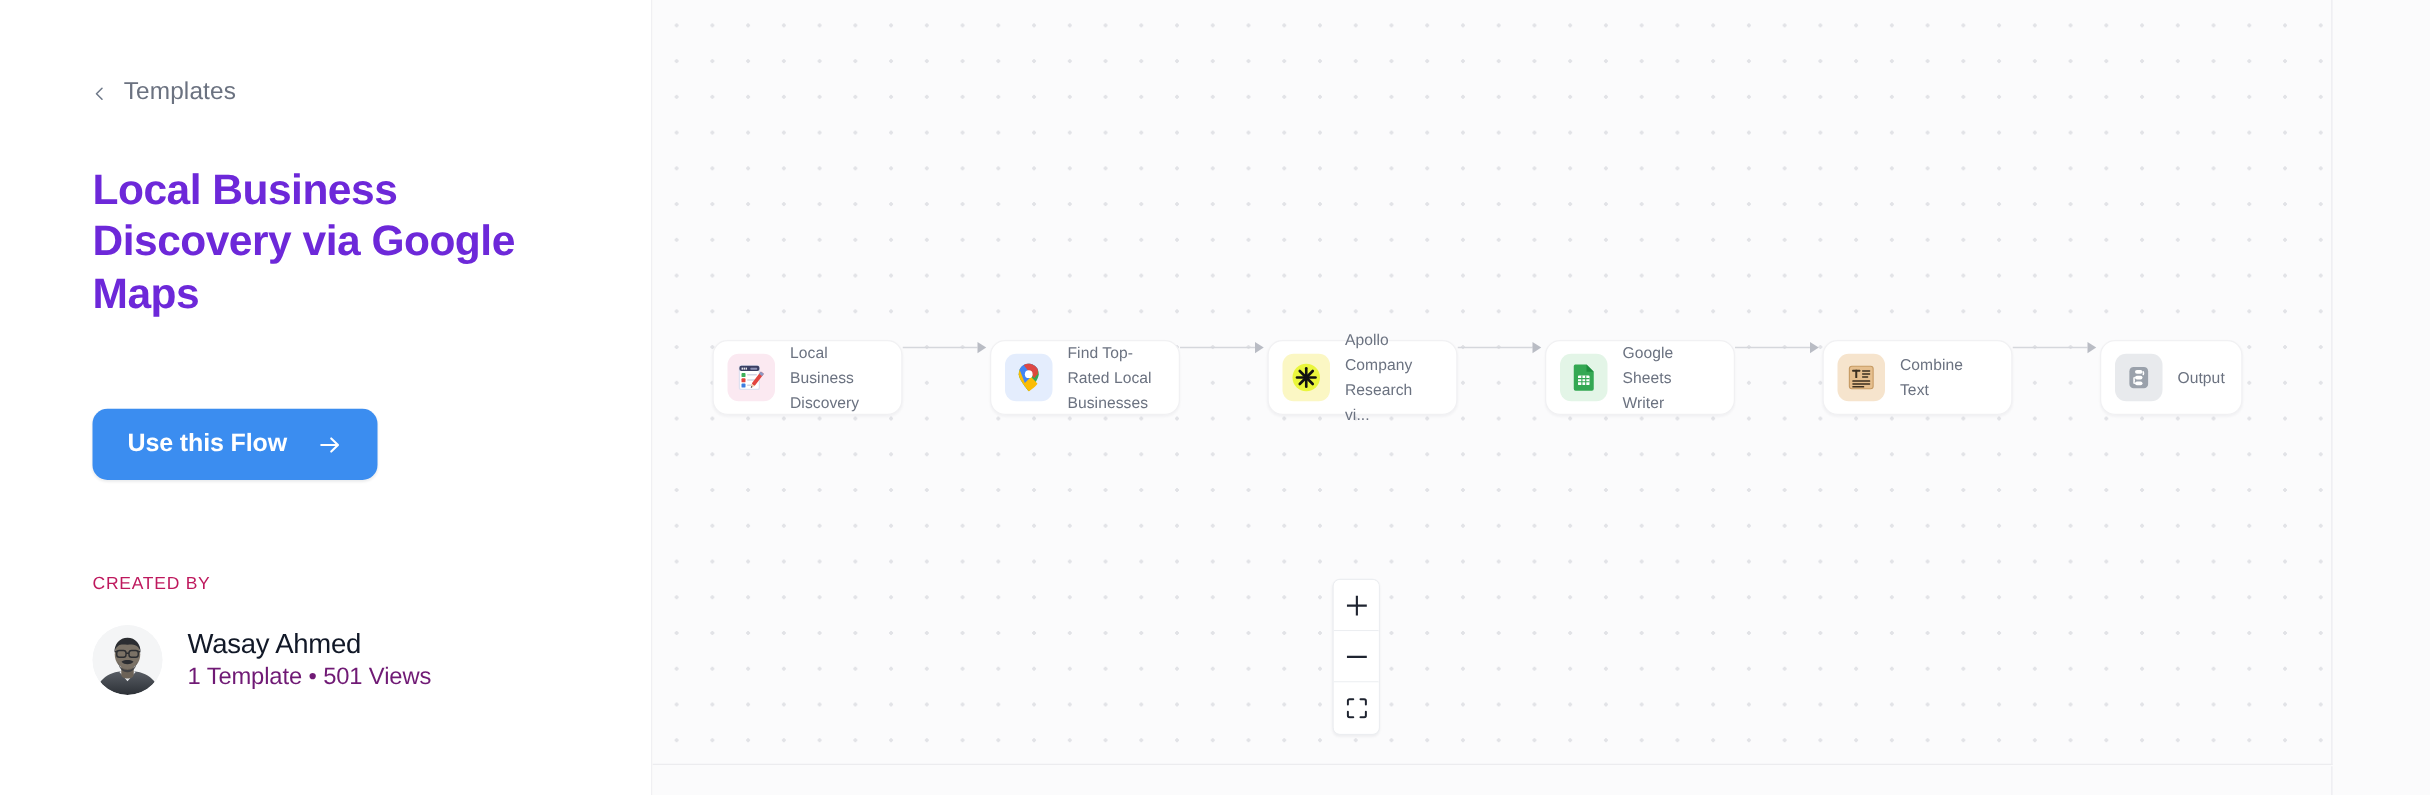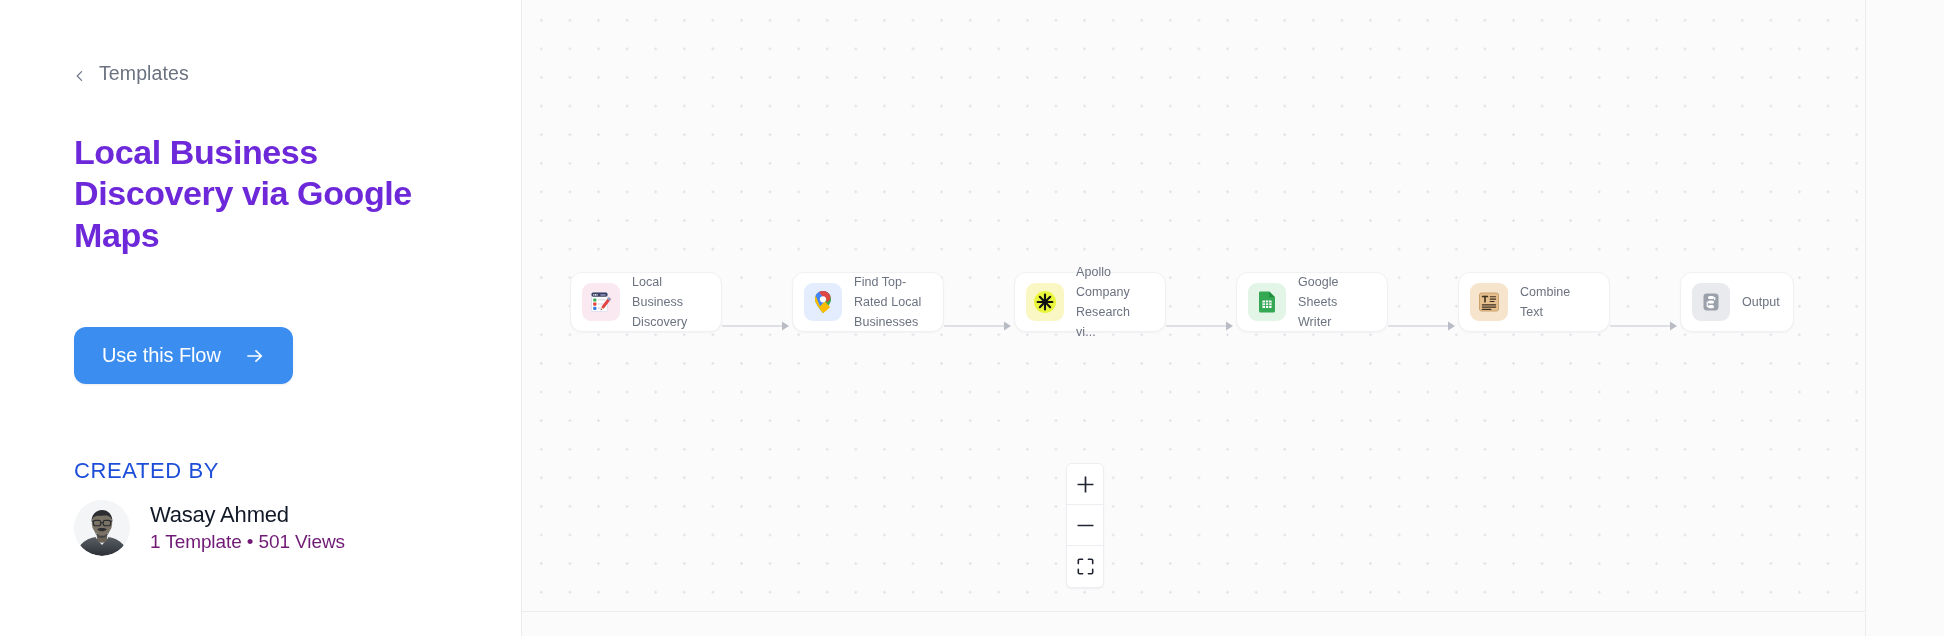--- a/index.html
+++ b/index.html
@@ -78,39 +78,39 @@
     padding: 0 28px;
     display: inline-flex;
     align-items: center;
     gap: 24px;
     background: #3b8df0;
     border: none;
     border-radius: 12px;
     color: #ffffff;
     font-family: "Liberation Sans", sans-serif;
     font-size: 20px;
-    font-weight: 400;
+    font-weight: 700;
     letter-spacing: -0.1px;
     cursor: pointer;
     box-shadow: 0 1px 2px rgba(16,24,40,0.08);
   }
   .btn-arrow {
     display: block;
     width: 20px;
     height: 20px;
   }
 
   .created-by-label {
     position: absolute;
     top: 458px;
     left: 74px;
-    font-size: 22px;
+    font-size: 14px;
     font-weight: 400;
     letter-spacing: 0.6px;
-    color: #1d4ed8;
+    color: #be185d;
   }
 
   .creator {
     position: absolute;
     top: 500px;
     left: 74px;
     display: flex;
     align-items: center;
     gap: 20px;
     cursor: pointer;
@@ -172,21 +172,21 @@
     border-right: 1px solid #ececef;
   }
 
   
   .flow {
     position: absolute;
     left: 48px;
     top: 272px;
     height: 60px;
     display: flex;
-    align-items: flex-end;
+    align-items: flex-start;
   }
   .node {
     height: 60px;
     background: #ffffff;
     border: 1px solid #f1f1f3;
     border-radius: 12px;
     display: flex;
     align-items: center;
     gap: 12px;
     padding: 0 13px 0 11px;

